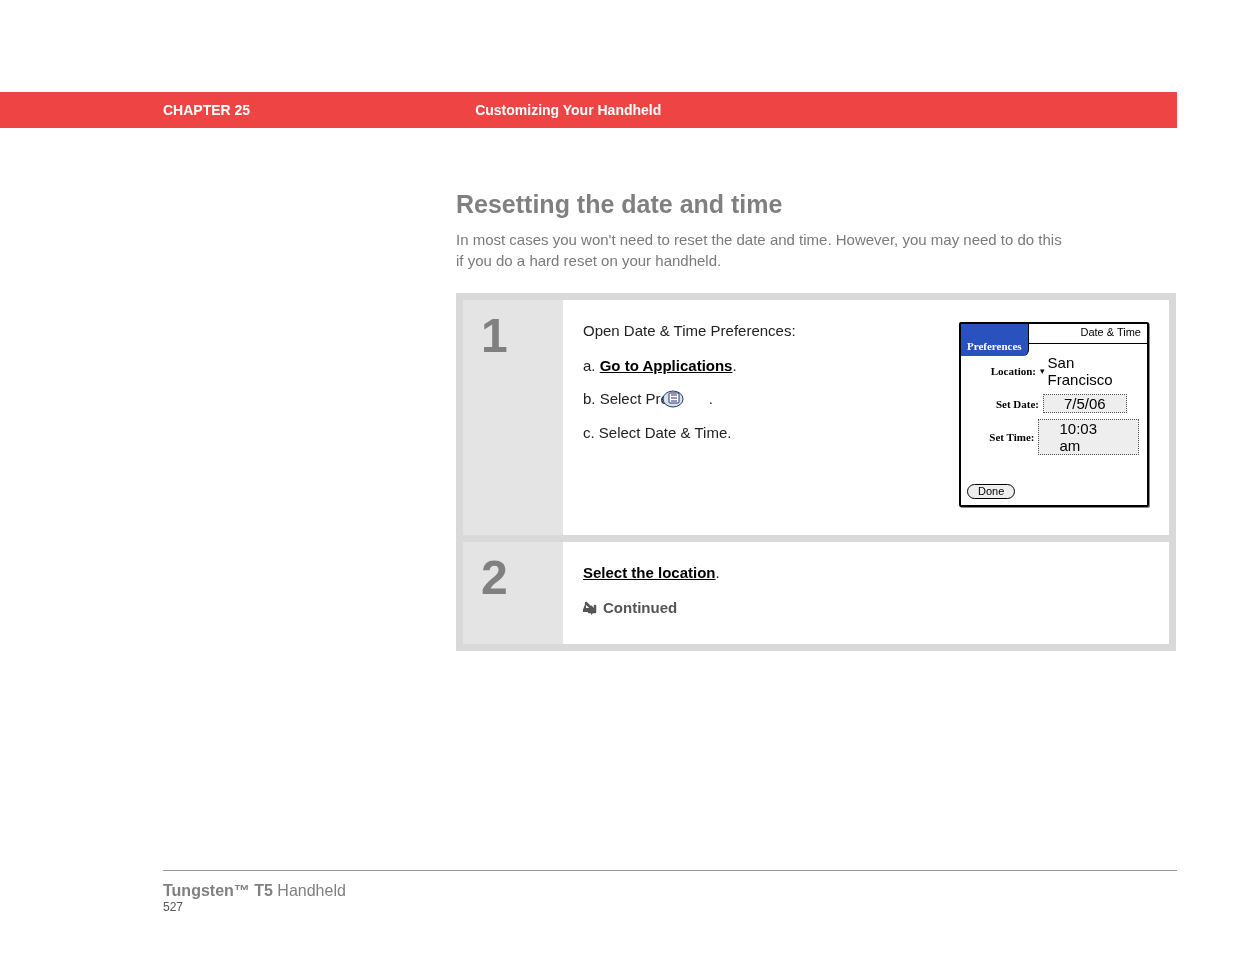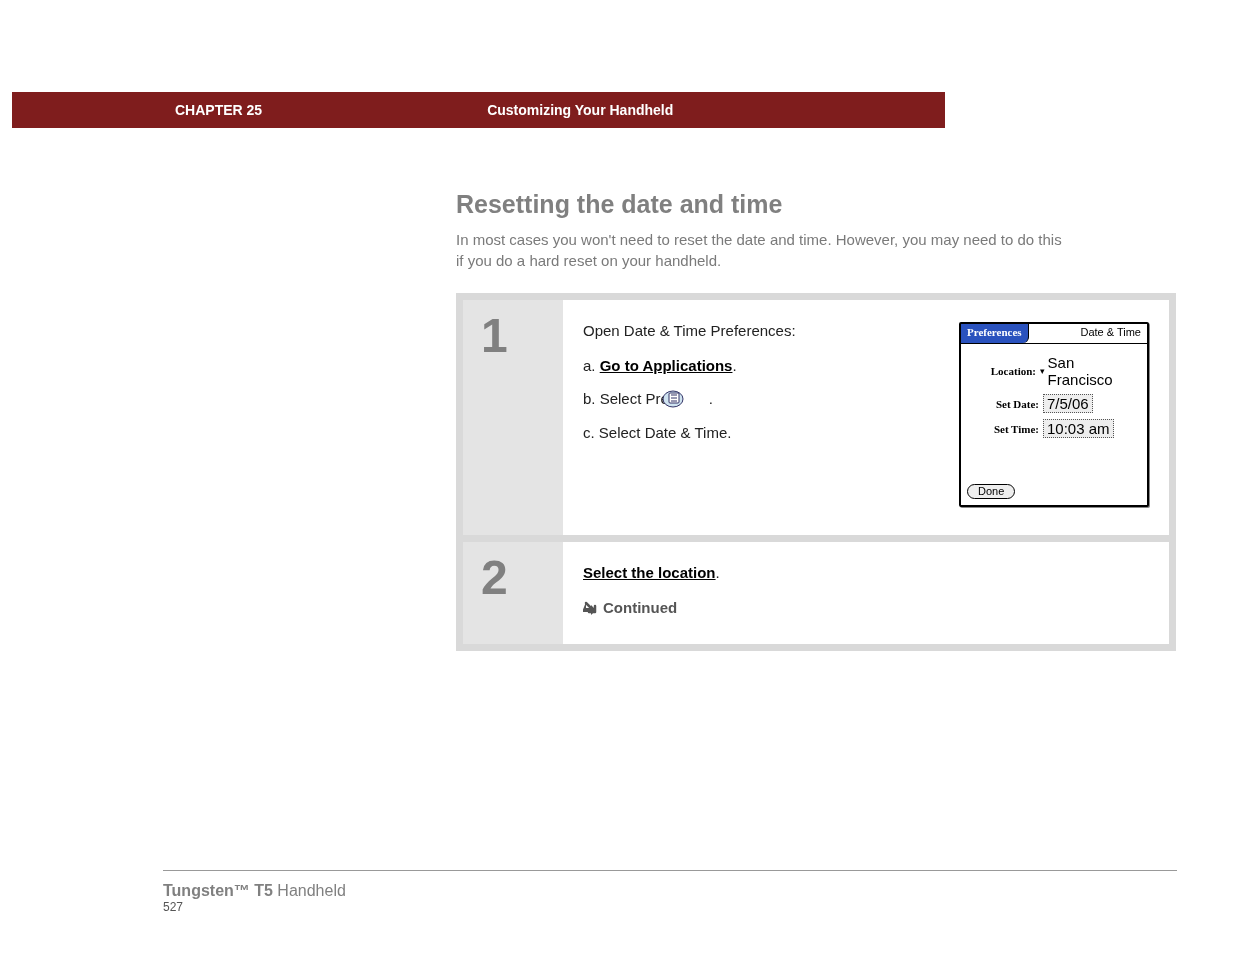--- a/index.html
+++ b/index.html
@@ -7,25 +7,24 @@
     font-family: Arial, Helvetica, sans-serif;
     background: #fff;
     width: 1235px;
     height: 954px;
     position: relative;
   }
   .header-bar {
     position: absolute;
     top: 92px;
     left: 0;
-    width: 933px;
+    width: 1177px;
     height: 36px;
-    background: #7f1d1d;
+    background: #ef4444;
     color: #fff;
-    margin-left: 12px;
   }
   .header-inner {
     margin-left: 163px;
     height: 100%;
     display: flex;
     align-items: center;
   }
   .chapter-label {
     font-size: 14px;
     font-weight: bold;
@@ -120,21 +119,21 @@
     display: flex;
     justify-content: space-between;
     align-items: stretch;
     height: 20px;
     border-bottom: 1px solid #000;
   }
   .palm-titlebar-left {
     background: #2a52be;
     color: #fff;
     font-weight: bold;
-    padding: 2px 6px;
+    padding: 16px 6px;
     border-right: 1px solid #000;
     border-bottom-right-radius: 6px;
   }
   .palm-titlebar-right {
     padding: 2px 6px;
     font-family: Arial, sans-serif;
     font-size: 11px;
   }
   .palm-body {
     flex: 1;
@@ -160,21 +159,21 @@
     display: inline-flex;
     align-items: center;
     gap: 3px;
   }
   .palm-picklist::before {
     content: "▾";
     font-size: 9px;
   }
   .palm-dotted {
     border: 1px dotted #555;
-    padding: 0 3px;
+    padding: 0 20px;
     background: #eee;
   }
   .palm-footer {
     padding: 4px 6px 6px 6px;
   }
   .palm-done {
     display: inline-block;
     border: 1px solid #000;
     border-radius: 9px;
     padding: 0px 10px 1px 10px;

